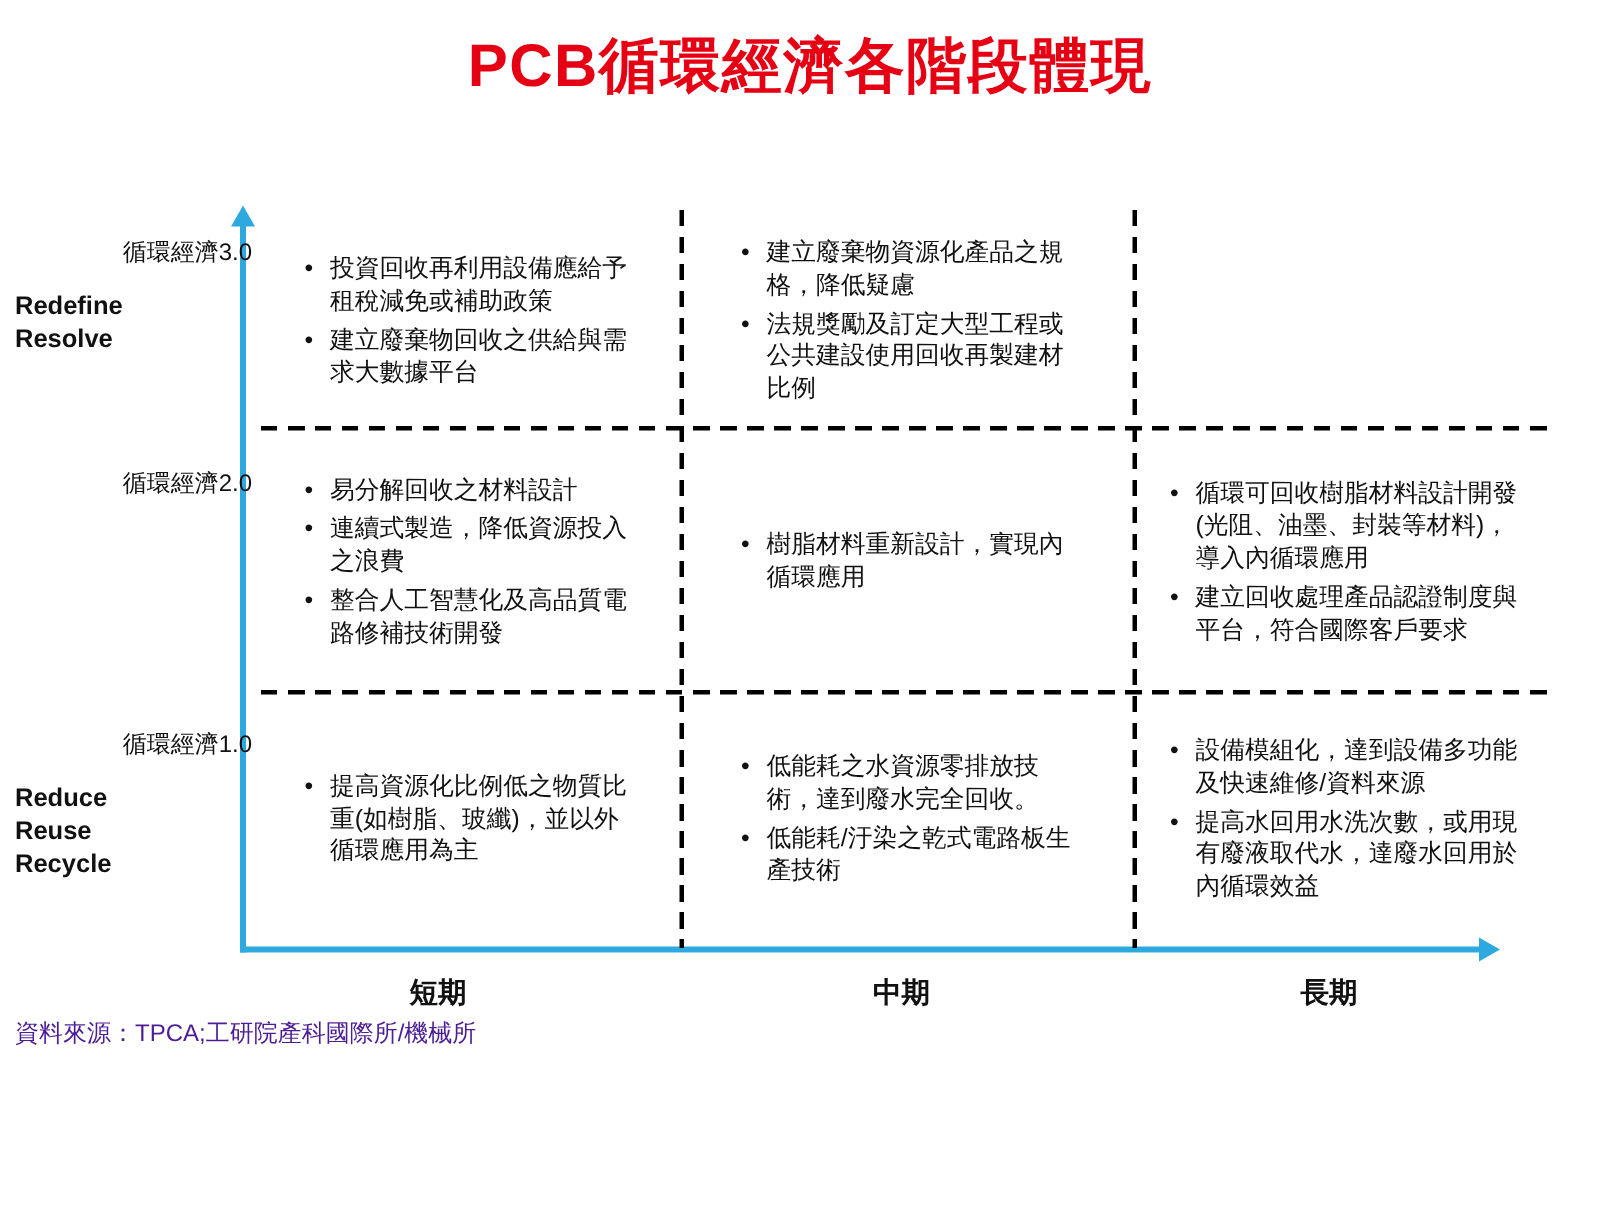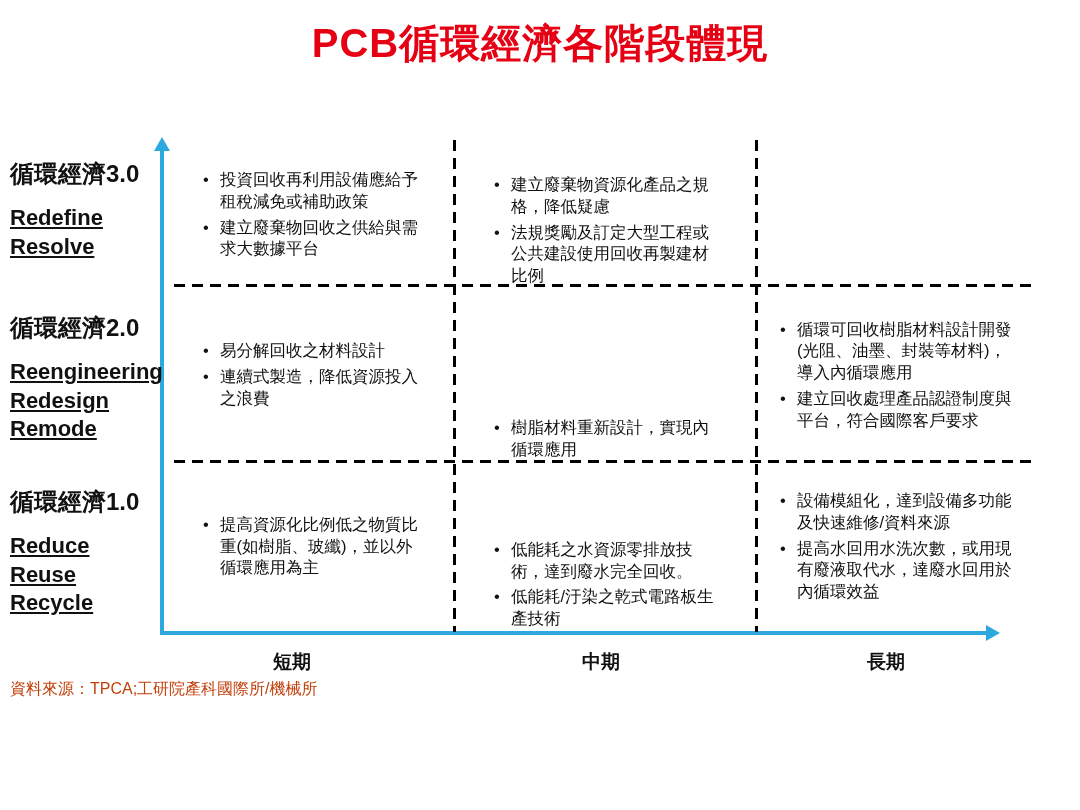--- a/index.html
+++ b/index.html
@@ -32,33 +32,33 @@
   .hdash{position:absolute;height:3px;left:174px;width:862px;
     background:repeating-linear-gradient(90deg,#000 0 11px,transparent 11px 18px);}
   .hdash-1{top:284px;}
   .hdash-2{top:460px;}
   .vdash{position:absolute;width:3px;top:140px;height:492px;
     background:repeating-linear-gradient(180deg,#000 0 11px,transparent 11px 18px);}
   .vdash-1{left:453px;}
   .vdash-2{left:755px;}
   
   .row-label{position:absolute;left:10px;width:158px;}
-  .row-label .zh{font-size:24px;font-weight:bold;}
+  .row-label .zh{font-size:16px;font-weight:normal;text-align:right;}
   .row-label .en-group{margin-top:14px;}
-  .row-label .en{font-size:22px;font-weight:bold;line-height:1.3;text-decoration:underline;}
+  .row-label .en{font-size:17px;font-weight:bold;line-height:1.3;}
   .row-label-1{top:158px;}
   .row-label-2{top:312px;}
   .row-label-3{top:486px;}
   
   .cell{position:absolute;display:flex;align-items:center;justify-content:center;}
   .r0{top:142px;height:145px;}
   .r1{top:289px;height:172px;}
   .r2{top:463px;height:167px;}
   .c0{left:178px;width:272px;}
-  .c1{left:462px;width:292px;align-items:flex-end;}
+  .c1{left:462px;width:292px;}
   .c2{left:762px;width:276px;}
   .cell ul{list-style:none;margin:0;padding:0;}
   .c0 ul{width:222px;}
   .c1 ul{width:228px;}
   .c2 ul{width:240px;}
   .cell li{
     position:relative;
     padding-left:17px;
     font-size:16.5px;
     line-height:1.32;
@@ -71,21 +71,21 @@
     position:absolute;left:0;top:0;
     font-size:16.5px;
   }
   
   .col-label{position:absolute;top:649px;width:80px;text-align:center;
     font-size:19px;font-weight:bold;}
   .col-label-1{left:252px;}
   .col-label-2{left:561px;}
   .col-label-3{left:846px;}
   
-  .source{position:absolute;left:10px;top:679px;font-size:16px;color:#c2410c;}
+  .source{position:absolute;left:10px;top:679px;font-size:16px;color:#4c1d95;}
 </style>
 </head>
 <body>
 
 <div class="slide">
 
   <h1 class="title">PCB循環經濟各階段體現</h1>
 
   <div class="y-axis"></div>
   <div class="y-arrow"></div>
@@ -99,25 +99,20 @@
 
   <div class="row-label row-label-1">
     <div class="zh">循環經濟3.0</div>
     <div class="en-group">
       <div class="en">Redefine</div>
       <div class="en">Resolve</div>
     </div>
   </div>
   <div class="row-label row-label-2">
     <div class="zh">循環經濟2.0</div>
-    <div class="en-group">
-      <div class="en">Reengineering</div>
-      <div class="en">Redesign</div>
-      <div class="en">Remode</div>
-    </div>
   </div>
   <div class="row-label row-label-3">
     <div class="zh">循環經濟1.0</div>
     <div class="en-group">
       <div class="en">Reduce</div>
       <div class="en">Reuse</div>
       <div class="en">Recycle</div>
     </div>
   </div>
 
@@ -131,20 +126,21 @@
     <ul>
       <li>建立廢棄物資源化產品之規格，降低疑慮</li>
       <li>法規獎勵及訂定大型工程或公共建設使用回收再製建材比例</li>
     </ul>
   </div>
 
   <div class="cell r1 c0">
     <ul>
       <li>易分解回收之材料設計</li>
       <li>連續式製造，降低資源投入之浪費</li>
+      <li>整合人工智慧化及高品質電路修補技術開發</li>
     </ul>
   </div>
   <div class="cell r1 c1">
     <ul>
       <li>樹脂材料重新設計，實現內循環應用</li>
     </ul>
   </div>
   <div class="cell r1 c2">
     <ul>
       <li>循環可回收樹脂材料設計開發(光阻、油墨、封裝等材料)，導入內循環應用</li>

